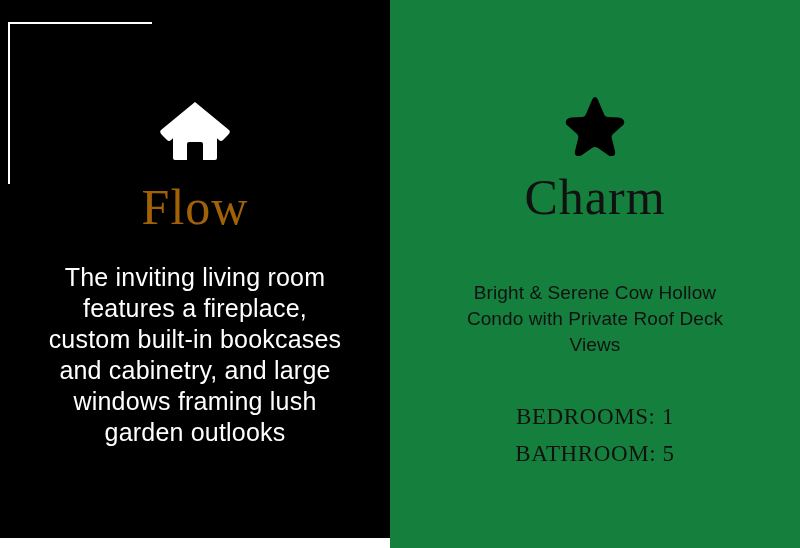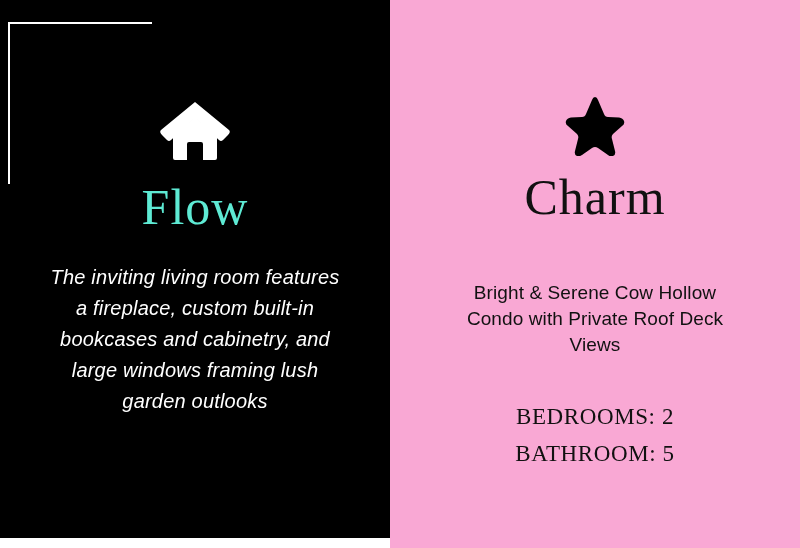--- a/index.html
+++ b/index.html
@@ -52,45 +52,44 @@
     padding-top: 100px;
     box-sizing: border-box;
   }
   .icon-home {
     display: block;
     width: 72px;
     height: 60px;
   }
   .title-left {
     font-family: "Liberation Serif", serif;
-    color: #5eead4;
+    color: #a16207;
     font-size: 50px;
     line-height: 1;
     font-weight: 400;
     letter-spacing: 1px;
     margin-top: 22px;
     margin-bottom: 0;
   }
   .body-left {
     color: #ffffff;
-    font-size: 20px;
+    font-size: 25px;
     line-height: 31px;
     text-align: center;
     width: 300px;
     margin-top: 30px;
     letter-spacing: 0.2px;
-    font-style: italic;
   }
 
   
   .panel-right {
     position: relative;
     width: 410px;
     height: 548px;
-    background: #f9a8d4;
+    background: #15803d;
     box-sizing: border-box;
     display: flex;
     flex-direction: column;
     align-items: center;
     padding-top: 96px;
   }
   .icon-star {
     display: block;
     width: 62px;
     height: 60px;
@@ -150,18 +149,18 @@
 
   <section class="panel-right">
     <span class="icon-star">
       <svg viewBox="0 0 62 60" width="62" height="60" aria-hidden="true">
         <path d="M31 1 Q33 1 34 4 L40 18 Q41 21 44 21 L55 21.5 Q59 22 60 25 Q61 28 58 30 L49 38 Q47 40 48 43 L51 55 Q52 59 49 60 Q46 61 44 59 L34 52 Q31 50 28 52 L18 59 Q15 61 13 60 Q10 59 11 55 L14 43 Q15 40 13 38 L4 30 Q1 28 2 25 Q3 22 7 21.5 L18 21 Q21 21 22 18 L28 4 Q29 1 31 1 Z" fill="#000000"></path>
       </svg>
     </span>
     <h1 class="title-right">Charm</h1>
     <p class="subtitle-right">Bright &amp; Serene Cow Hollow Condo with Private Roof Deck Views</p>
     <div class="specs">
-      <div class="spec-line">BEDROOMS: 2</div>
+      <div class="spec-line">BEDROOMS: 1</div>
       <div class="spec-line">BATHROOM: 5</div>
     </div>
   </section>
 
 </div>
 
 </body></html>

